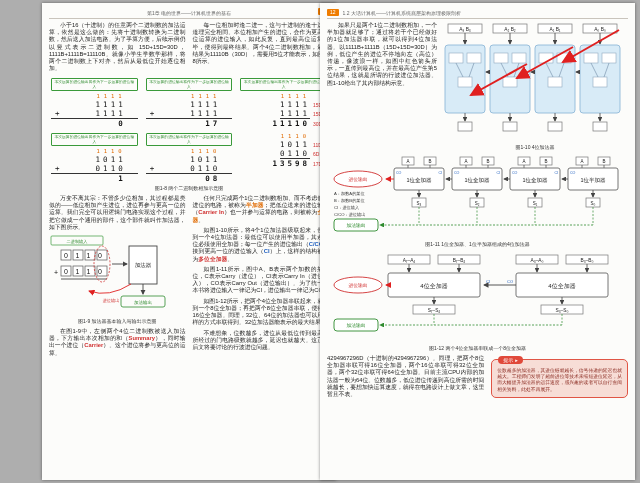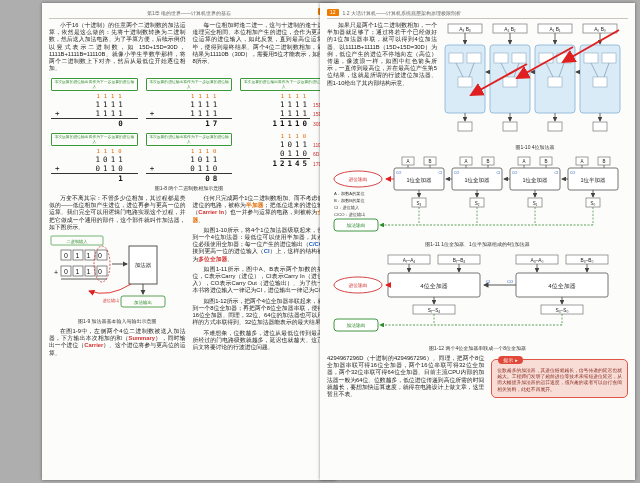--- a/index.html
+++ b/index.html
@@ -140,21 +140,21 @@
         </div>
       <div class="lrow">
           <span class="brow">1011</span>
           <span class="dlab">11D</span>
         </div>
       <div class="lrow">
           <span class="brow sum">0110</span>
           <span class="dlab">6D</span>
         </div>
       <div class="lrow">
-          <span class="brow res">12145</span>
+          <span class="brow res">13598</span>
           <span class="dlab">17D</span>
         </div>
     </div>
   </div>
   <div class="cap">图1-8  两个二进制数相加示意图</div>
 
   <div class="two-col">
     <div class="col">
       <p class="p">万变不离其宗：不管多少位相加，其过程都是类似的——低位相加产生进位，进位再参与更高一位的运算。我们完全可以用逻辑门电路实现这个过程，并把它做成一个通用的部件，这个部件就叫作加法器，如下图所示。</p>
       <div class="figwrap">

